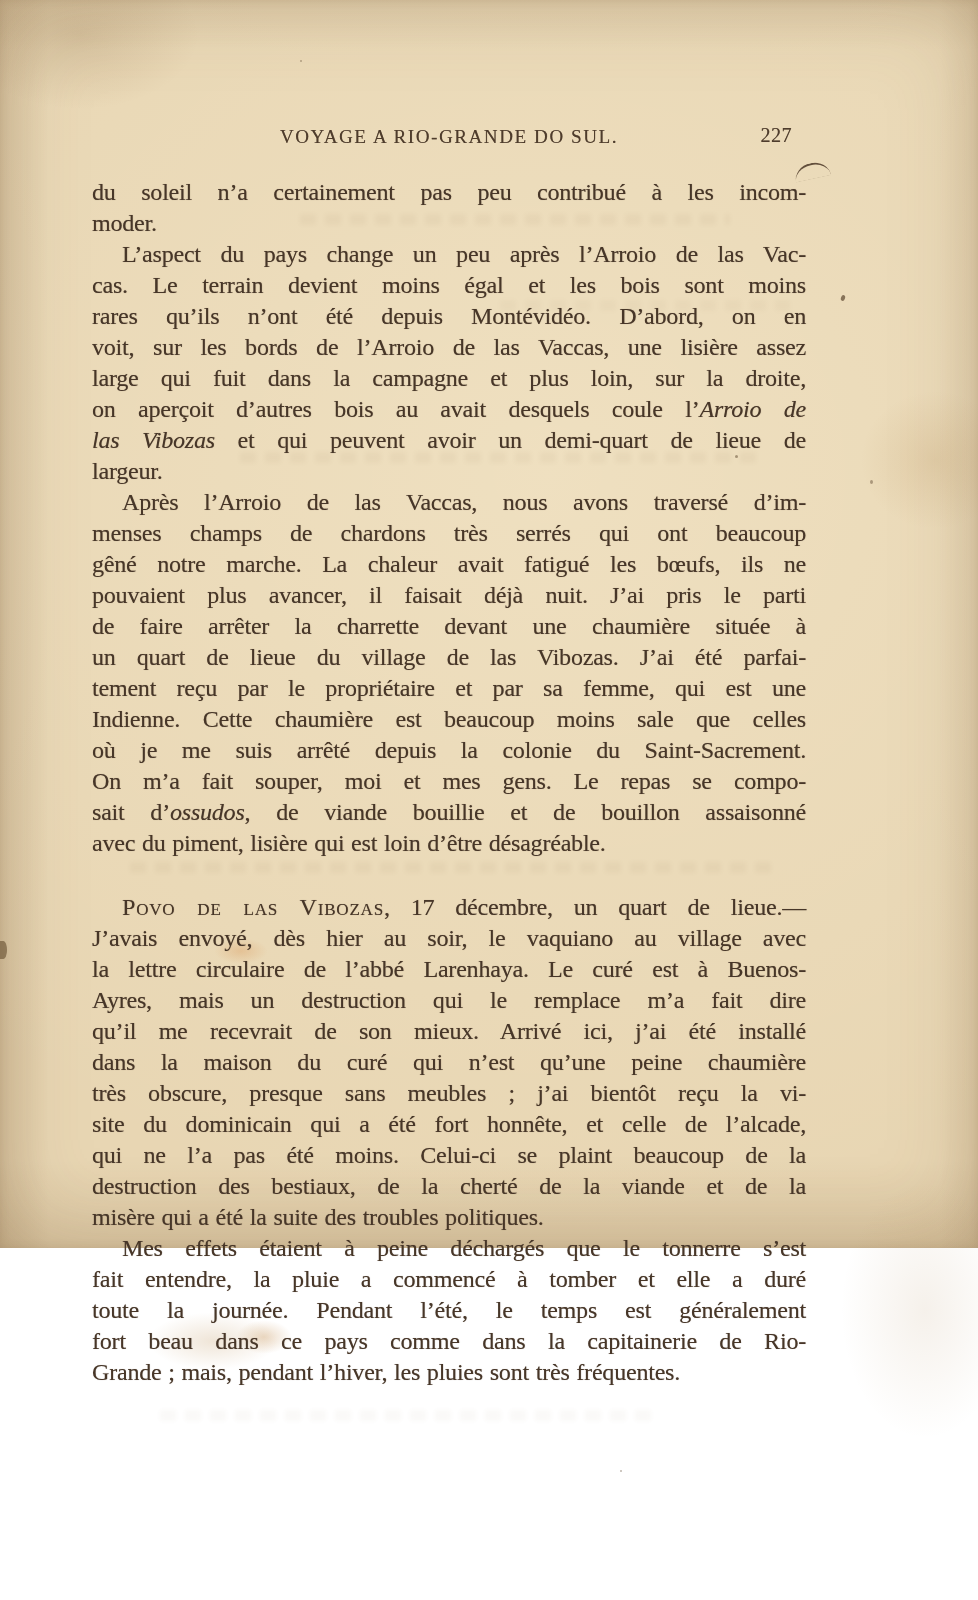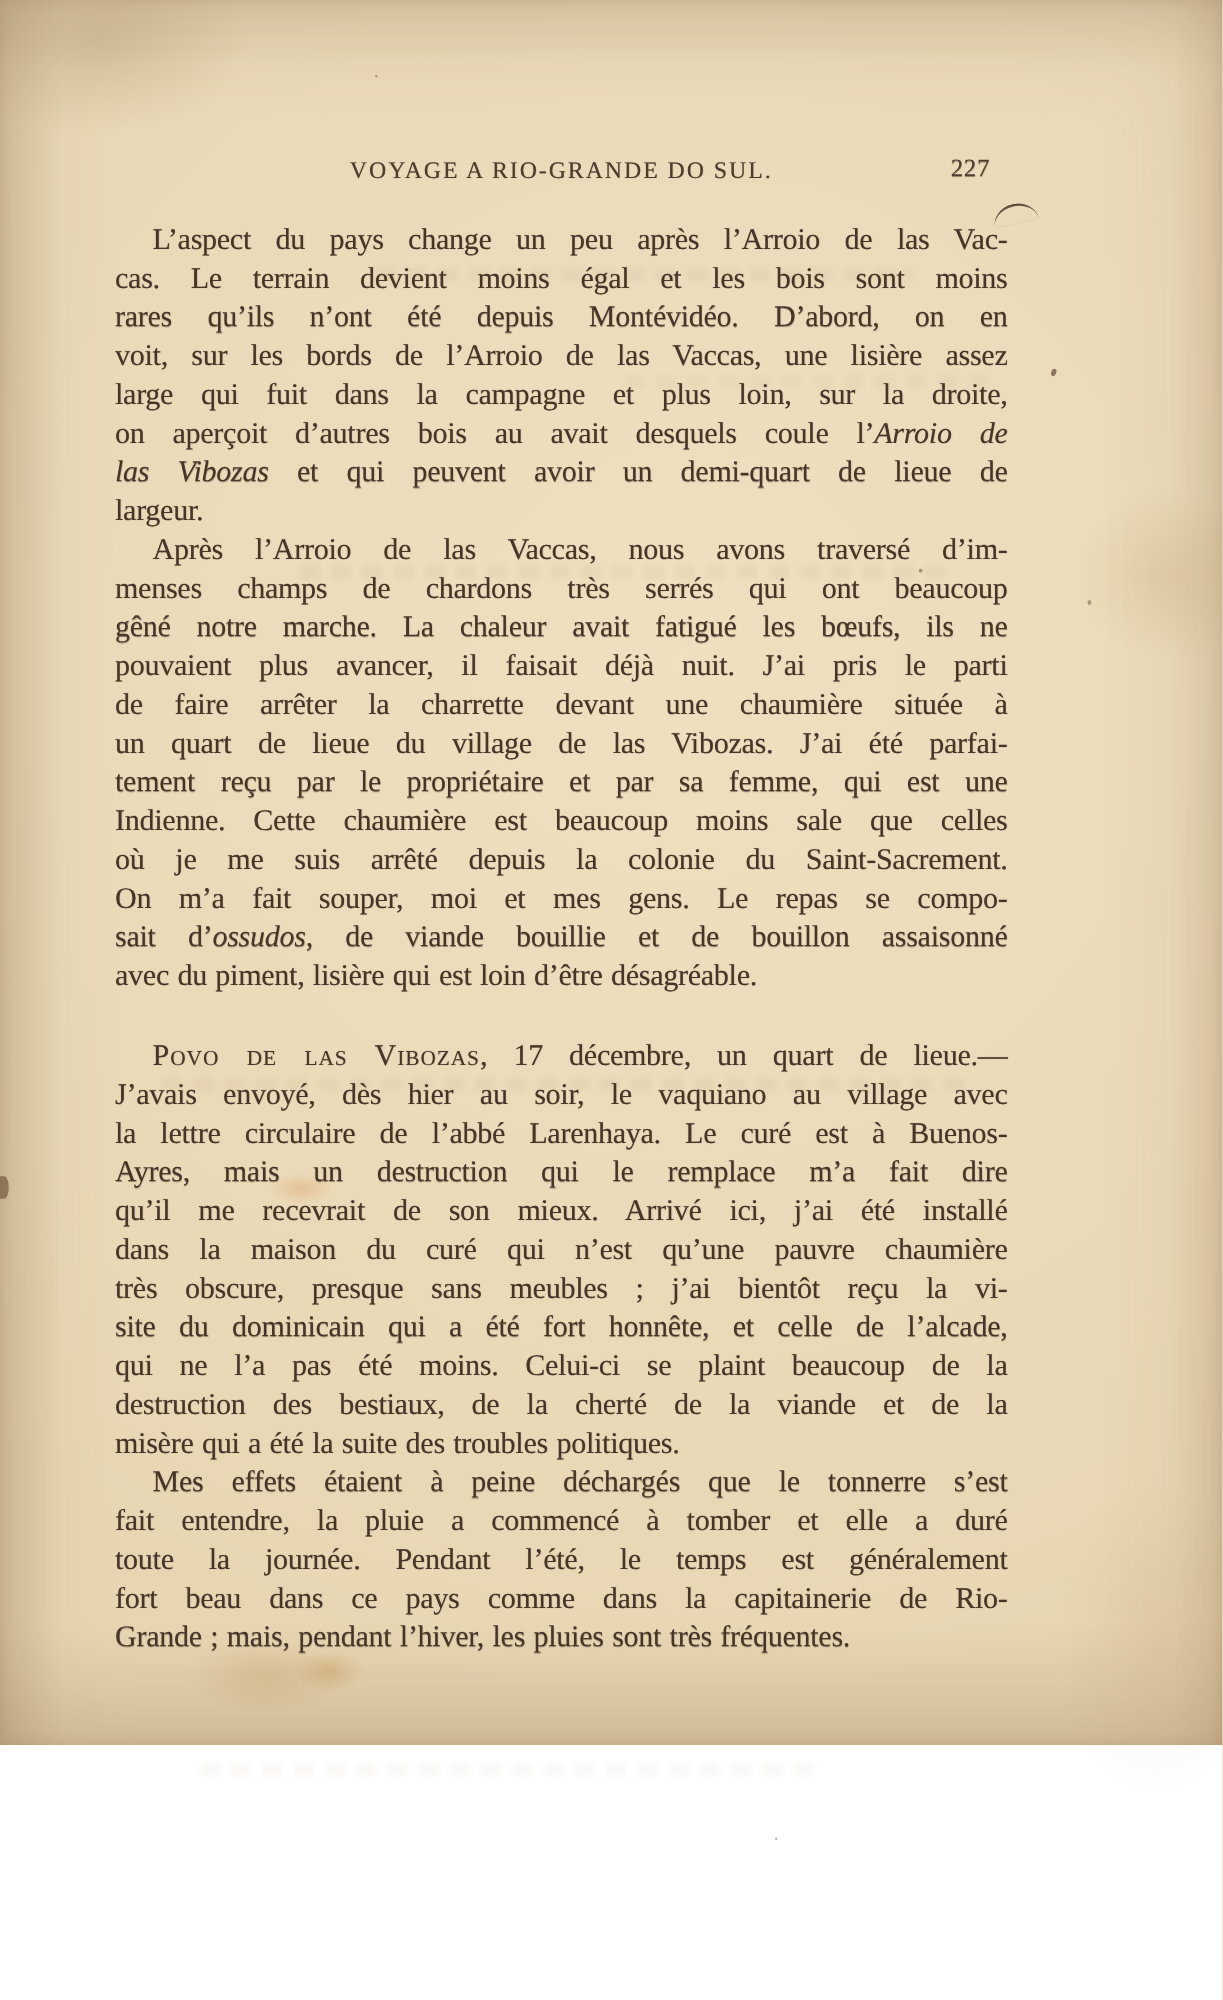--- a/index.html
+++ b/index.html
@@ -3,21 +3,21 @@
 <meta charset="utf-8">
 <style>
   html,body{margin:0;padding:0;}
   body{
     width:978px;height:1600px;
     font-family:"Liberation Serif","DejaVu Serif",serif;
     overflow:hidden;
   }
   .page{
     position:relative;
-    width:978px;height:1396px;
+    width:978px;height:1248px;
     background:
       radial-gradient(ellipse 120% 85% at 56% 38%, rgba(255,246,222,0.30), rgba(255,246,222,0) 72%),
       linear-gradient(90deg, rgba(125,92,52,0.16) 0, rgba(125,92,52,0) 5%, rgba(125,92,52,0) 96%, rgba(125,92,52,0.10) 100%),
       linear-gradient(180deg, rgba(125,92,52,0.10) 0, rgba(125,92,52,0) 4%, rgba(125,92,52,0) 93%, rgba(125,92,52,0.13) 100%),
       #e8d6b3;
     box-shadow: inset 0 0 90px rgba(112,82,44,0.22), inset 0 0 10px rgba(112,82,44,0.15);
     color:#4a382a;
   }
   
   .header{
@@ -123,20 +123,24 @@
   <div class="edge-chip"></div>
   <div class="pen-mark"></div>
 
   <div class="header">
     <span class="running-title">VOYAGE A RIO-GRANDE DO SUL.</span>
     <span class="page-number">227</span>
   </div>
 
   <div class="page-text">
       <div class="para">
+        <div class="line"><span>du soleil n’a certainement pas peu contribué à les incom-</span></div>
+        <div class="line last"><span>moder.</span></div>
+      </div>
+      <div class="para">
         <div class="line indent"><span>L’aspect du pays change un peu après l’Arroio de las Vac-</span></div>
         <div class="line"><span>cas. Le terrain devient moins égal et les bois sont moins</span></div>
         <div class="line"><span>rares qu’ils n’ont été depuis Montévidéo. D’abord, on en</span></div>
         <div class="line"><span>voit, sur les bords de l’Arroio de las Vaccas, une lisière assez</span></div>
         <div class="line"><span>large qui fuit dans la campagne et plus loin, sur la droite,</span></div>
         <div class="line"><span>on aperçoit d’autres bois au avait desquels coule l’</span><span class="run-italic">Arroio de</span></div>
         <div class="line"><span class="run-italic">las Vibozas</span><span> et qui peuvent avoir un demi-quart de lieue de</span></div>
         <div class="line last"><span>largeur.</span></div>
       </div>
       <div class="para">
@@ -152,21 +156,21 @@
         <div class="line"><span>On m’a fait souper, moi et mes gens. Le repas se compo-</span></div>
         <div class="line"><span>sait d’</span><span class="run-italic">ossudos</span><span>, de viande bouillie et de bouillon assaisonné</span></div>
         <div class="line last"><span>avec du piment, lisière qui est loin d’être désagréable.</span></div>
       </div>
       <div class="para gap-before">
         <div class="line indent"><span class="run-smallcaps">Povo de las Vibozas</span><span>, 17 décembre, un quart de lieue.—</span></div>
         <div class="line"><span>J’avais envoyé, dès hier au soir, le vaquiano au village avec</span></div>
         <div class="line"><span>la lettre circulaire de l’abbé Larenhaya. Le curé est à Buenos-</span></div>
         <div class="line"><span>Ayres, mais un destruction qui le remplace m’a fait dire</span></div>
         <div class="line"><span>qu’il me recevrait de son mieux. Arrivé ici, j’ai été installé</span></div>
-        <div class="line"><span>dans la maison du curé qui n’est qu’une pauvre chaumière</span></div>
+        <div class="line"><span>dans la maison du curé qui n’est qu’une peine chaumière</span></div>
         <div class="line"><span>très obscure, presque sans meubles ; j’ai bientôt reçu la vi-</span></div>
         <div class="line"><span>site du dominicain qui a été fort honnête, et celle de l’alcade,</span></div>
         <div class="line"><span>qui ne l’a pas été moins. Celui-ci se plaint beaucoup de la</span></div>
         <div class="line"><span>destruction des bestiaux, de la cherté de la viande et de la</span></div>
         <div class="line last"><span>misère qui a été la suite des troubles politiques.</span></div>
       </div>
       <div class="para">
         <div class="line indent"><span>Mes effets étaient à peine déchargés que le tonnerre s’est</span></div>
         <div class="line"><span>fait entendre, la pluie a commencé à tomber et elle a duré</span></div>
         <div class="line"><span>toute la journée. Pendant l’été, le temps est généralement</span></div>

